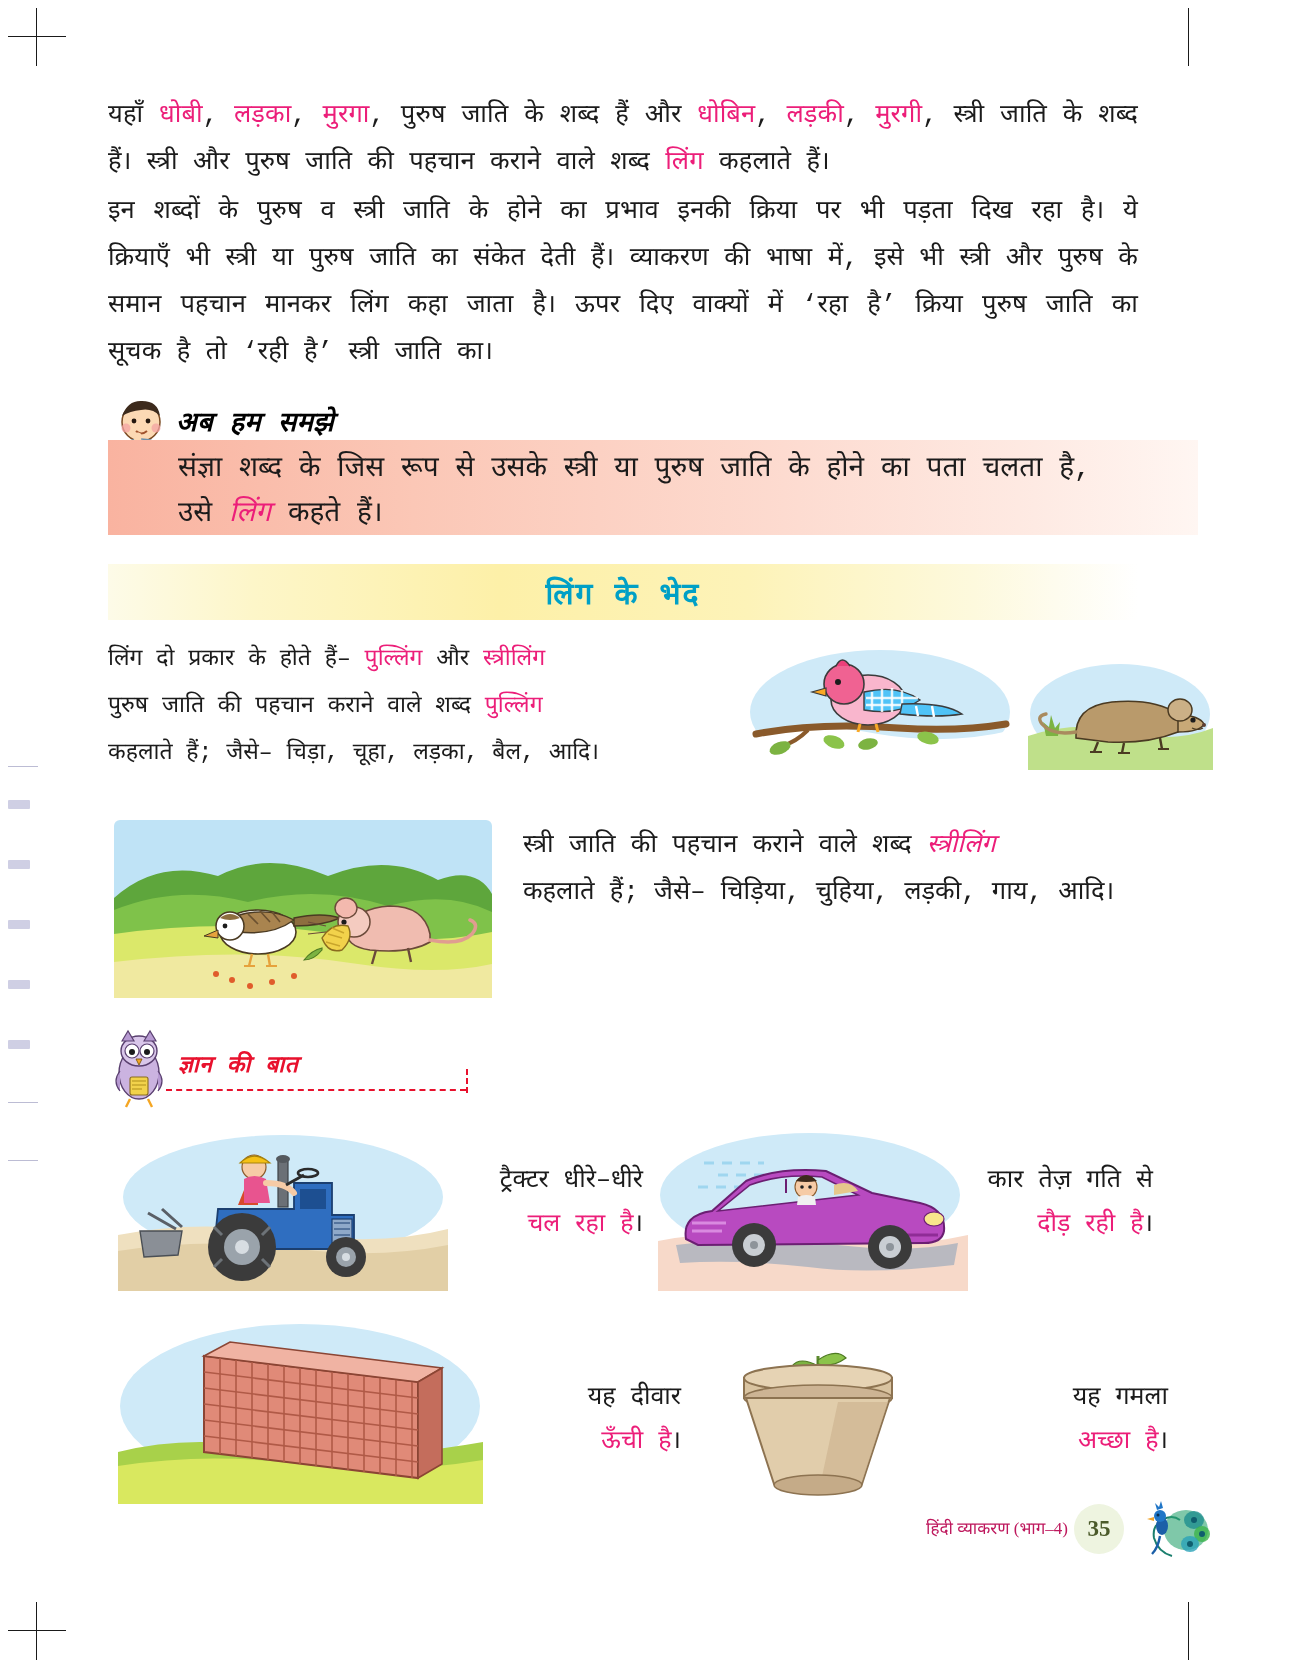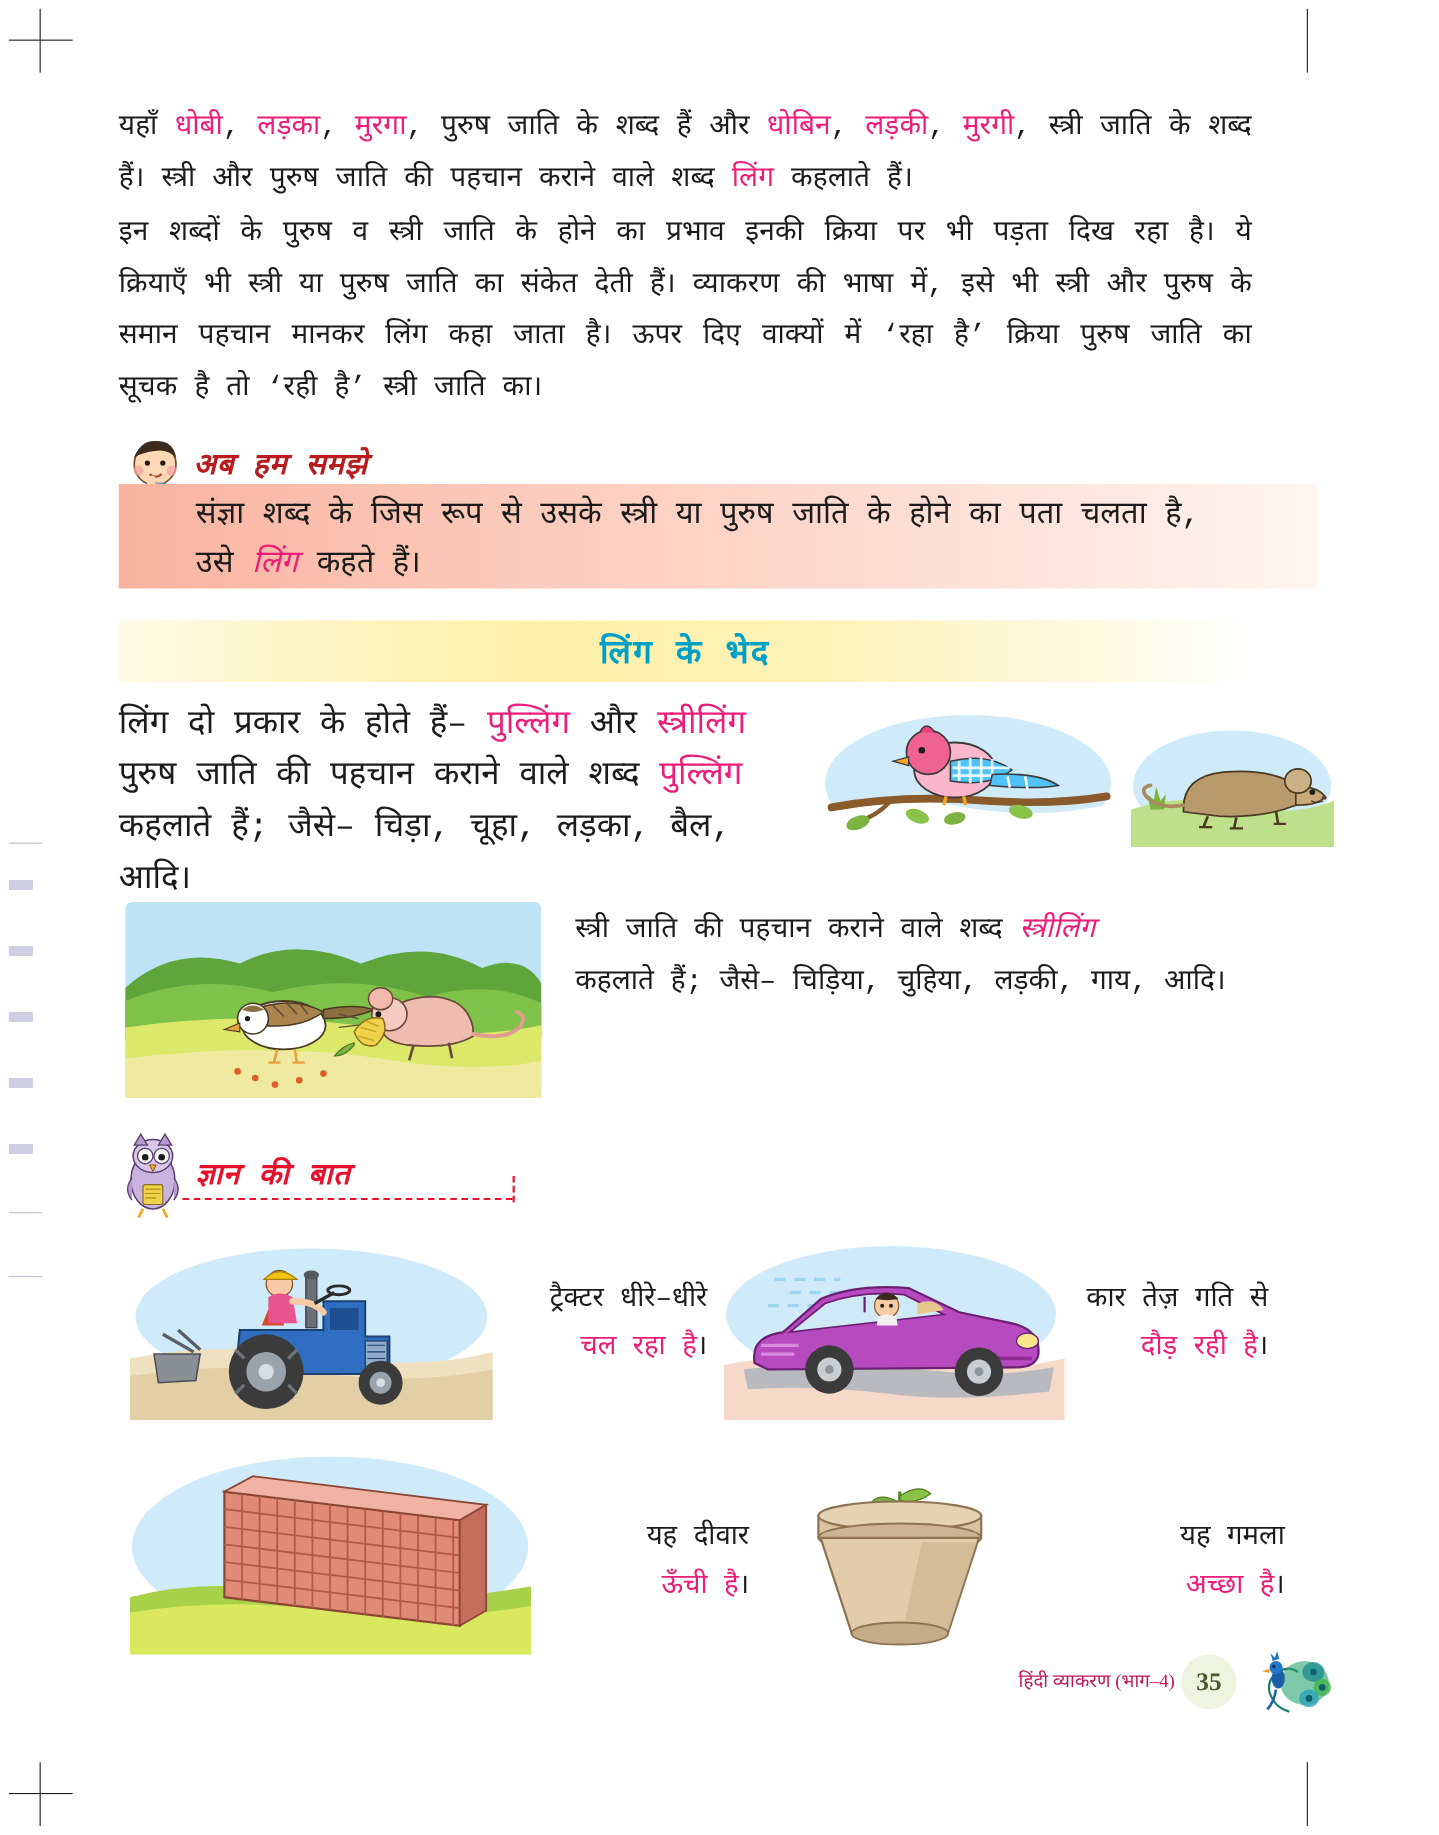--- a/index.html
+++ b/index.html
@@ -65,21 +65,21 @@
     margin-top: 26px;
     height: 140px;
   }
   .abhum-title {
     position: absolute;
     left: 68px;
     top: 0px;
     font-size: 27px;
     font-weight: bold;
     font-style: italic;
-    color: #b91c1c;
+    color: #000000;
     letter-spacing: 0.5px;
   }
   .abhum-band {
     position: absolute;
     left: 0px;
     top: 38px;
     width: 1090px;
     height: 95px;
     background: linear-gradient(90deg, #f9b3a0 0%, #fbc7b6 28%, #fddbd0 62%, #feeae3 85%, #fff6f2 100%);
   }
@@ -118,21 +118,21 @@
     font-size: 30px;
     font-weight: bold;
     color: #00a0c6;
     letter-spacing: 2px;
   }
 
   
   .sec1 { position: relative; margin-top: 16px; height: 170px; }
   .sec1 .txt {
     width: 640px;
-    font-size: 30px;
+    font-size: 23px;
     line-height: 47px;
     color: #1b1b1b;
   }
   .bird-img {
     position: absolute;
     left: 640px;
     top: 6px;
     width: 265px;
     height: 135px;
   }
@@ -162,21 +162,21 @@
     width: 390px;
     height: 190px;
   }
 
   
   .gyan-wrap { position: relative; margin-top: 28px; height: 72px; }
   .gyan-title {
     position: absolute;
     left: 70px;
     top: 10px;
-    font-size: 27px;
+    font-size: 23px;
     font-weight: bold;
     font-style: italic;
     color: #e8112d;
     letter-spacing: 0.5px;
   }
   .gyan-rule {
     position: absolute;
     left: 58px;
     top: 52px;
     width: 300px;

